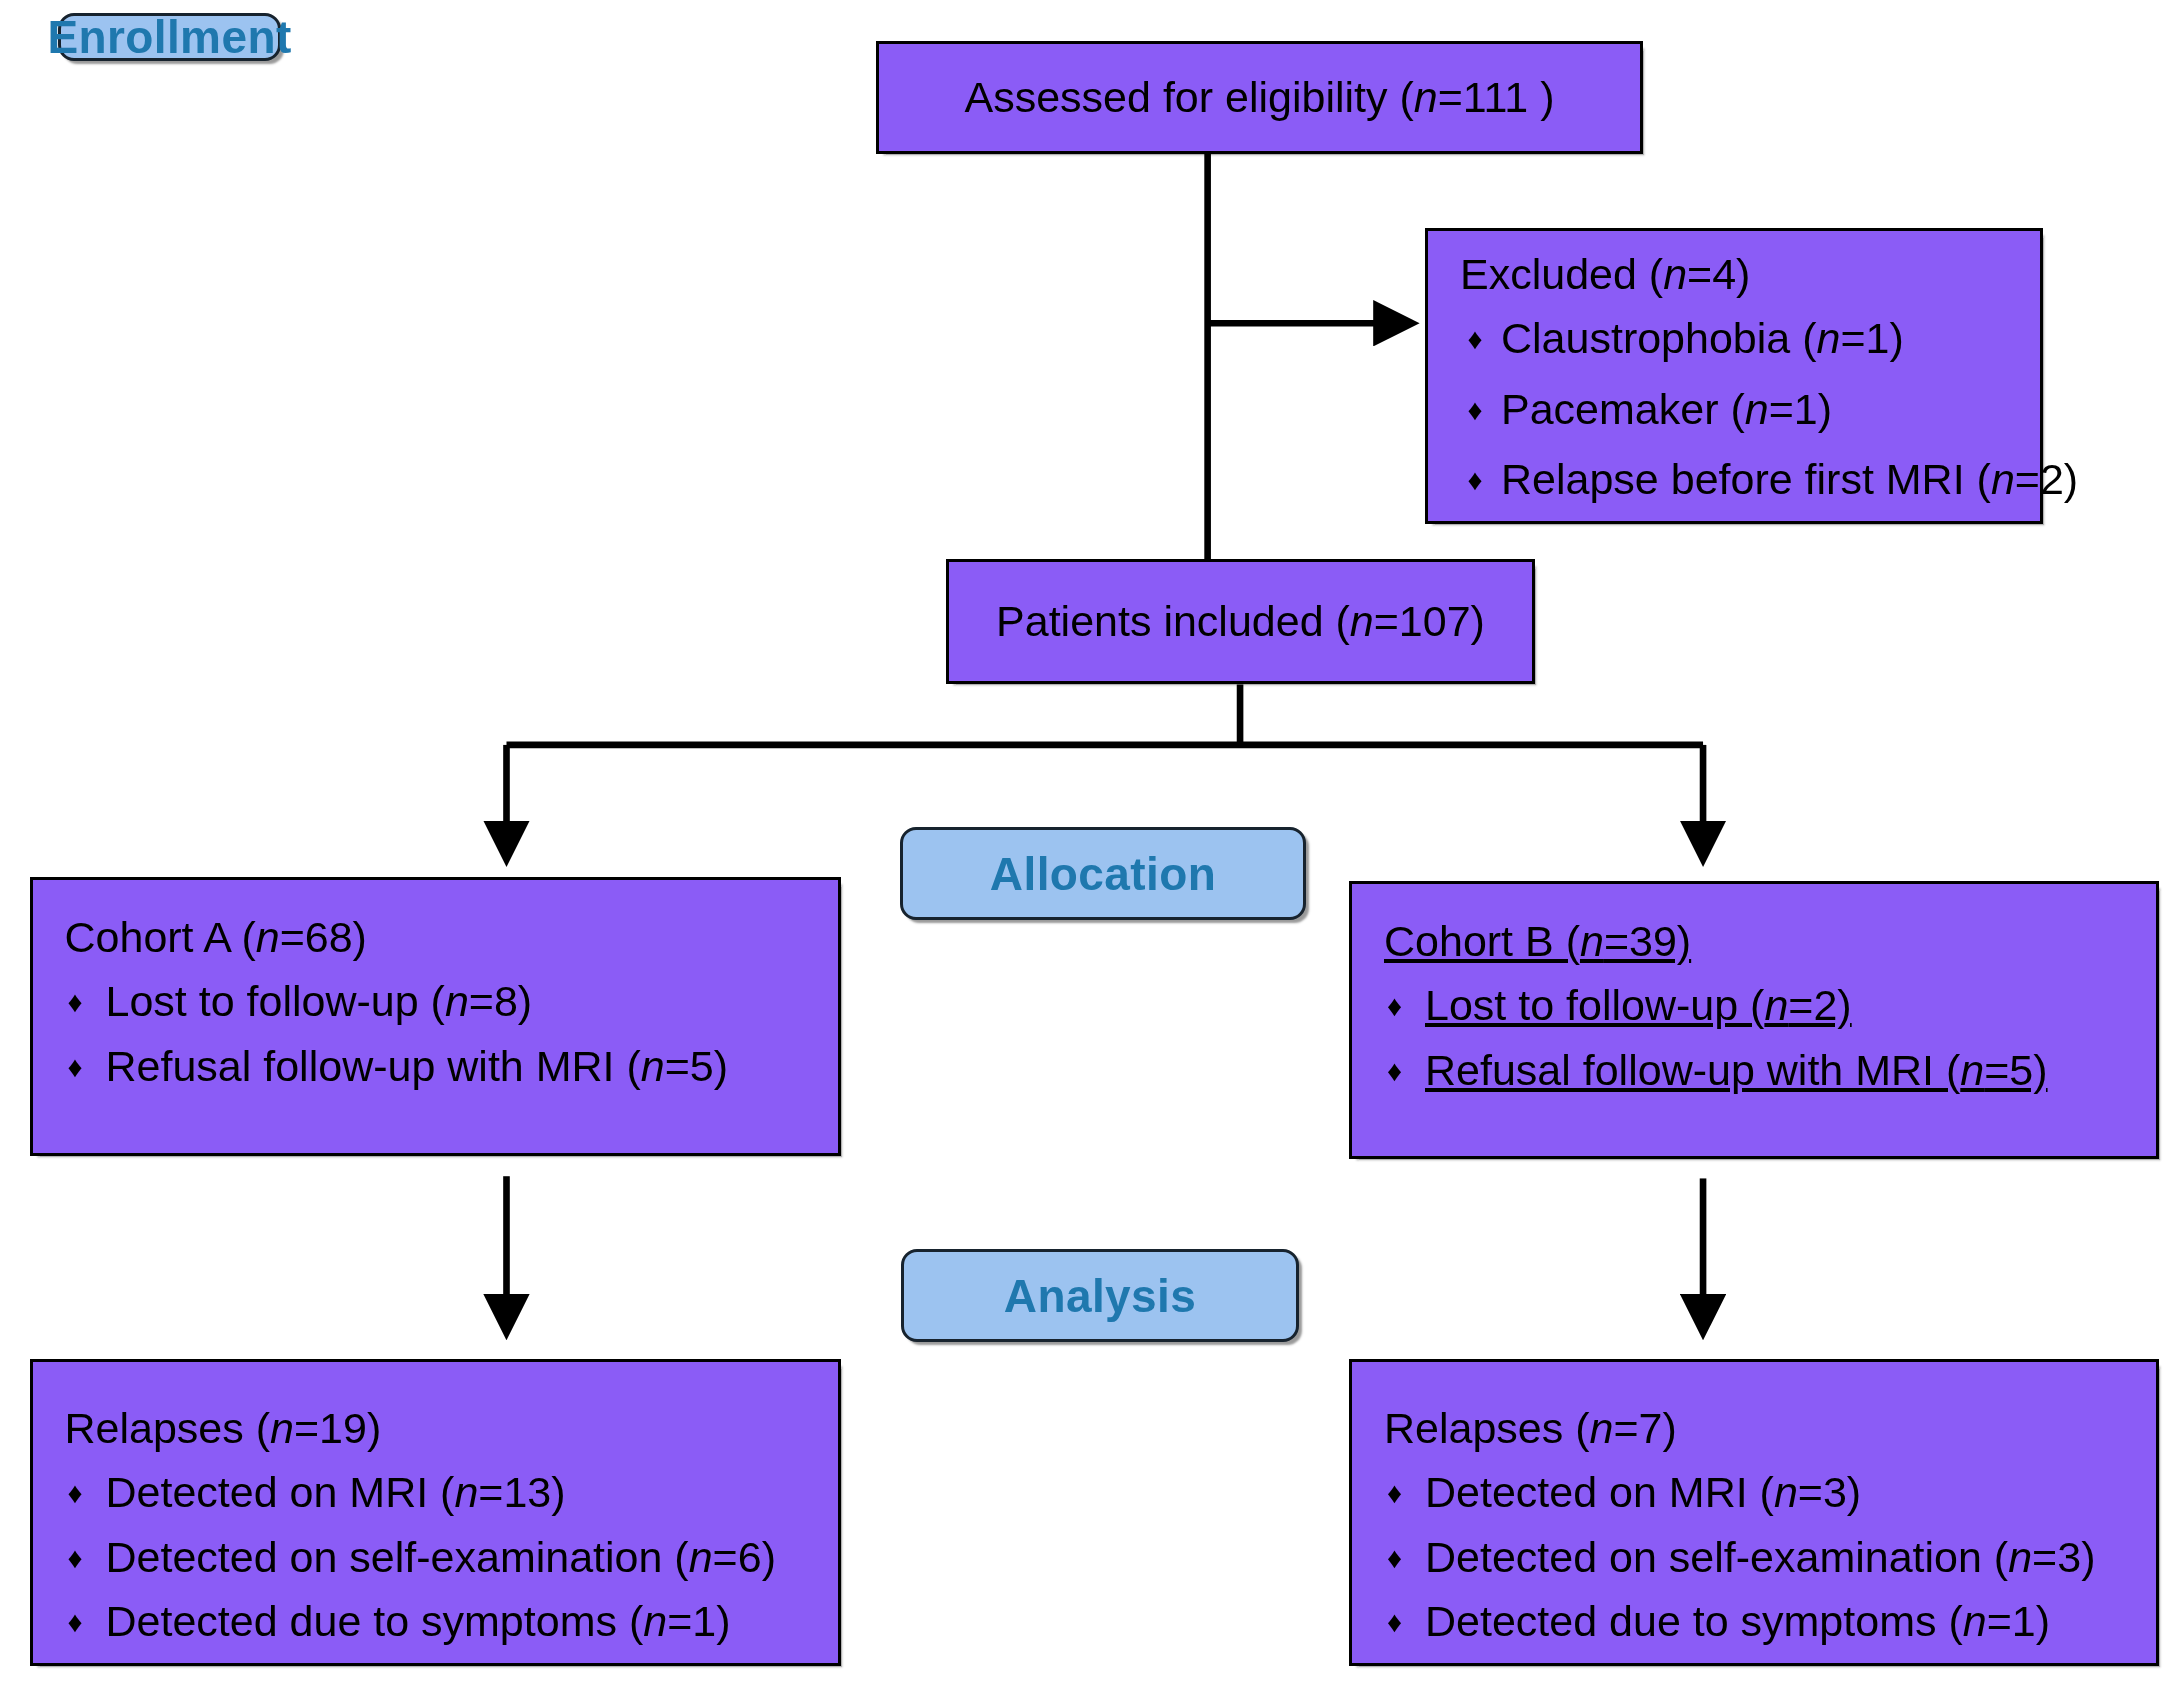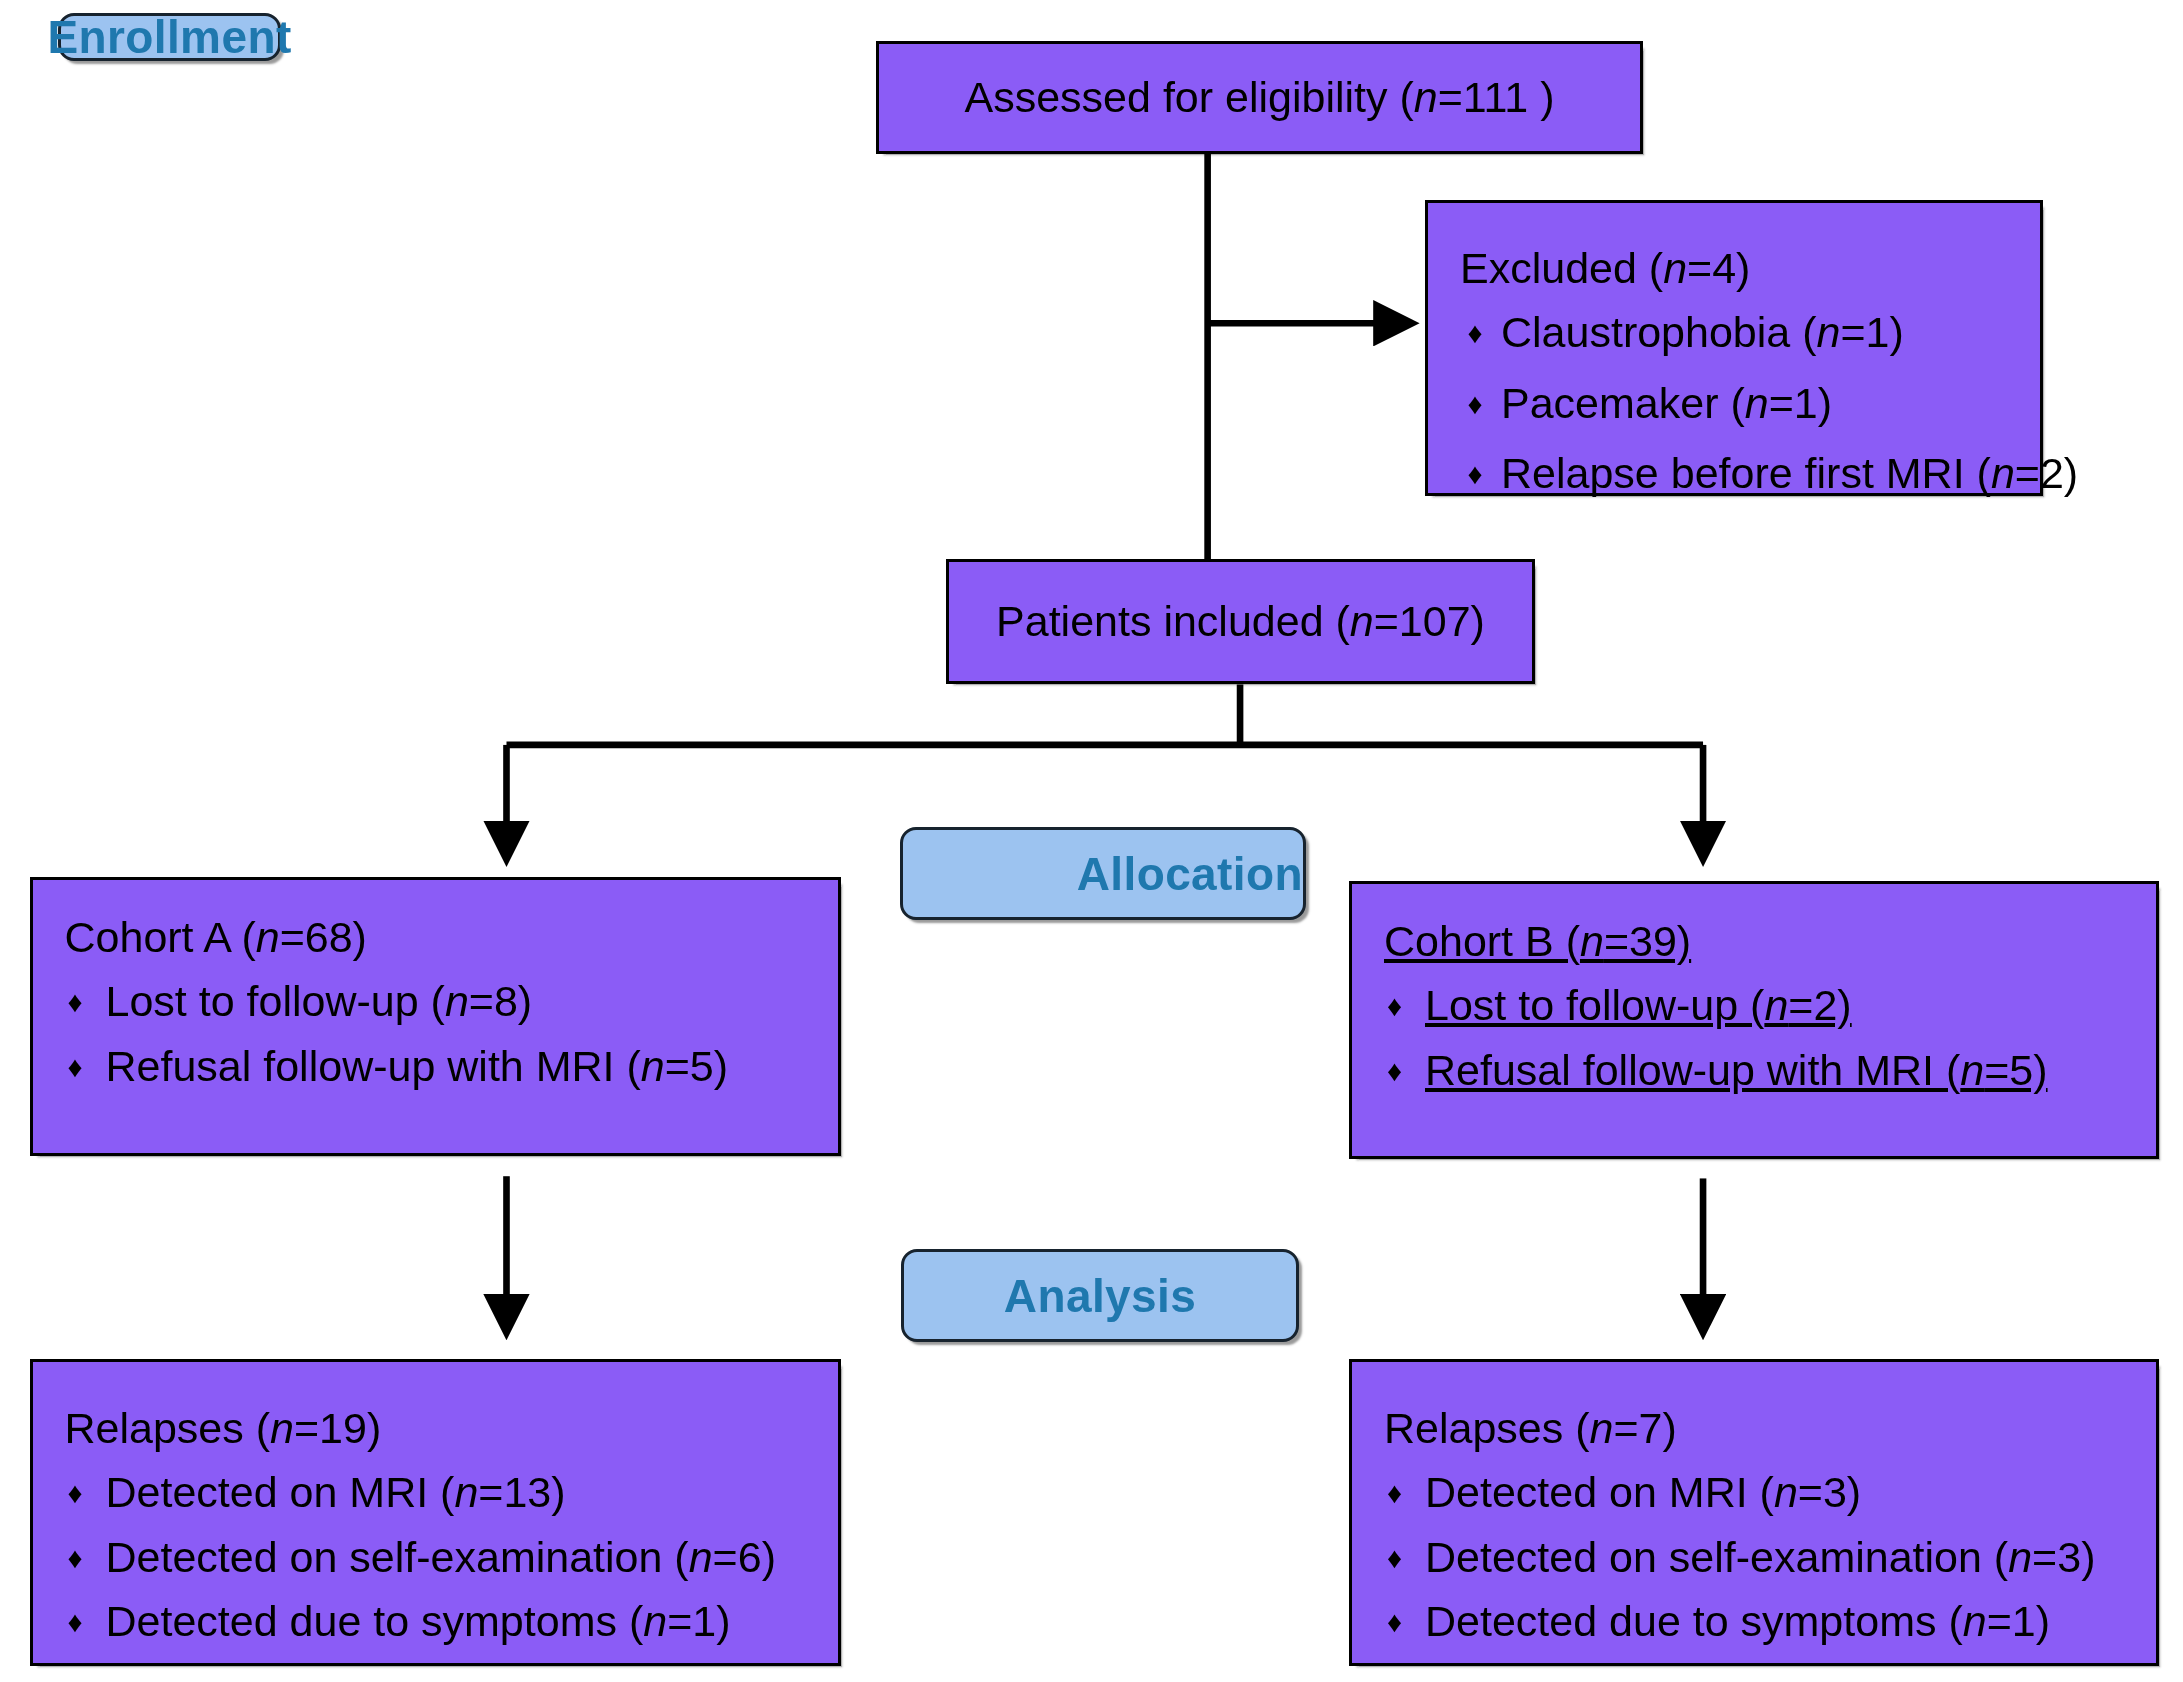--- a/index.html
+++ b/index.html
@@ -135,35 +135,35 @@
 
     <path d="M687,1595 L687,1760" stroke="#000000" stroke-width="9" fill="none" marker-end="url(#arrowhead)"></path>
 
     <path d="M2310,1598 L2310,1760" stroke="#000000" stroke-width="9" fill="none" marker-end="url(#arrowhead)"></path>
   </svg>
 
   <div class="pill" style="left:58px; top:13.3px; width:223px; height:48px;">
     <span>Enrollment</span>
   </div>
 
-  <div class="pill" style="left:900px; top:827px; width:406px; height:93px;justify-content:flex-end;">
+  <div class="pill" style="left:900px; top:827px; width:406px; height:93px;">
     <span>Allocation</span>
   </div>
 
   <div class="pill" style="left:901px; top:1231px; width:398px; height:93px;margin-top:18px;">
     <span>Analysis</span>
   </div>
 
   <div class="node centered" style="left:876px; top:41px; width:767px; height:113px;">
     <div class="nodetext">
       <span>Assessed for eligibility (</span><i class="nvar">n</i><span>=111 )</span>
     </div>
   </div>
 
-  <div class="node padded" style="left:1425px; top:200px; width:618px; height:296px; padding-top:43px;">
+  <div class="node padded" style="left:1425px; top:228px; width:618px; height:296px; padding-top:21px;">
     <div class="headline">
       <span>Excluded (</span><i class="nvar">n</i><span>=4)</span>
     </div>
     <ul class="bullets loose">
       <li>
         <span class="bullet-glyph">♦</span>
         <span>Claustrophobia (</span><i class="nvar">n</i><span>=1)</span>
       </li>
       <li>
         <span class="bullet-glyph">♦</span>

